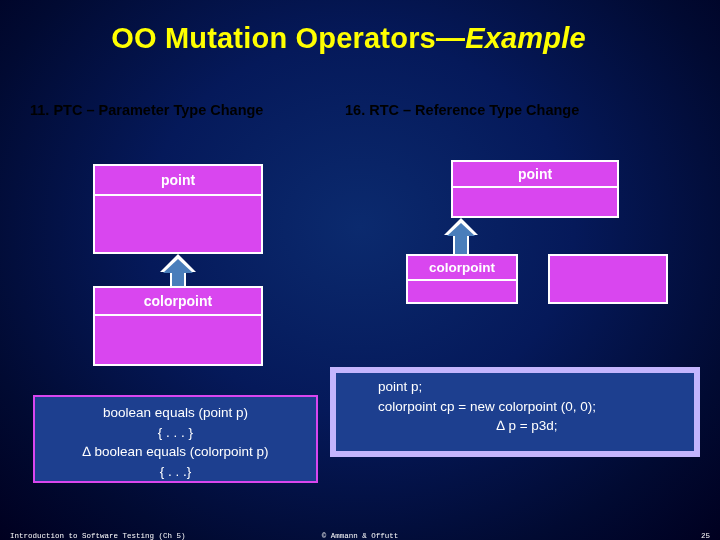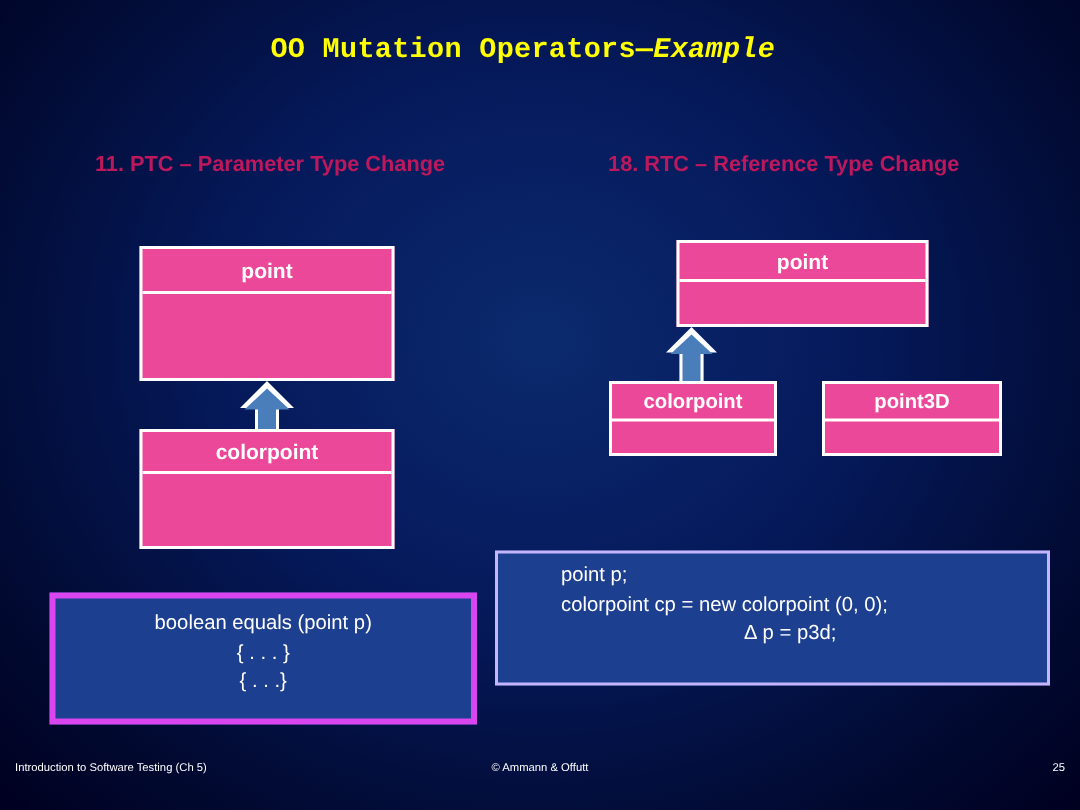--- a/index.html
+++ b/index.html
@@ -21,52 +21,51 @@
     width: 720px;
     height: 540px;
   }
   .title {
     position: absolute;
     left: 0;
     top: 22px;
     width: 697px;
     text-align: center;
     color: #ffff00;
-    font-family: Liberation Mono, monospace;
-    font-size: 19px;
+    font-family: Liberation Sans, sans-serif;
+    font-size: 29px;
     font-weight: bold;
     letter-spacing: 0.2px;
   }
   .title .ital {
     font-style: italic;
   }
   .subhead {
     position: absolute;
-    color: #be185d;
+    color: #000000;
     font-size: 14.5px;
     font-weight: bold;
-    text-align: center;
     line-height: 1.35;
   }
   #subhead-left {
     left: 30px;
     top: 101px;
     width: 300px;
   }
   #subhead-right {
     left: 345px;
     top: 101px;
     width: 355px;
   }
 
   
   .clsbox {
     position: absolute;
     border: 2px solid #ffffff;
-    background: #ec4899;
+    background: #d946ef;
     box-sizing: border-box;
   }
   .clsbox .hdr {
     box-sizing: border-box;
     width: 100%;
     border-bottom: 2px solid #ffffff;
     color: #ffffff;
     display: flex;
     align-items: center;
     justify-content: center;
@@ -98,59 +97,60 @@
     box-sizing: border-box;
     color: #ffffff;
     font-size: 13.5px;
     line-height: 1.45;
   }
   #code-left {
     left: 33px;
     top: 395px;
     width: 285px;
     height: 88px;
-    border: 4px solid #d946ef;
+    border: 2px solid #d946ef;
     background: #1d3f8f;
     text-align: center;
     padding-top: 6px;
   }
   #code-right {
     left: 330px;
     top: 367px;
     width: 370px;
     height: 90px;
-    border: 2px solid #c4b5fd;
+    border: 6px solid #c4b5fd;
     background: #1d3f8f;
     text-align: left;
     padding: 4px 0 0 42px;
   }
   .codeline { white-space: pre; }
 
   
   .footer {
     position: absolute;
-    bottom: 24px;
+    bottom: 0;
     color: #ffffff;
     font-size: 7.5px;
+    font-family: Liberation Mono, monospace;
   }
   #footer-left { left: 10px; }
   #footer-center { left: 50%; transform: translateX(-50%); }
   #footer-right { right: 10px; }
 </style>
 </head>
 <body>
 
 <div class="slide">
 
   <div class="title">
     <span>OO Mutation Operators</span><span>—</span><span class="ital">Example</span>
   </div>
 
   <div class="subhead" id="subhead-left">11. PTC – Parameter Type Change</div>
-  <div class="subhead" id="subhead-right">18. RTC – Reference Type Change</div>
+  <div class="subhead" id="subhead-right">16. RTC – Reference Type Change</div>
 
   <div class="clsbox" style="left:93px; top:164px; width:170px; height:90px;">
     <div class="hdr" style="height:30px; font-size:14px;">point</div>
     <div class="body" style="height:56px;"></div>
   </div>
 
   <div class="arrow-up" style="left:160px; top:254px; width:36px; height:36px;">
     <div class="shaft" style="left:10px; top:16px; width:16px; height:20px;"></div>
     <div class="head" style="left:0px; top:0px; border-left:18px solid transparent; border-right:18px solid transparent; border-bottom:18px solid #ffffff;"></div>
     <div class="head" style="left:3px; top:5px; border-left:15px solid transparent; border-right:15px solid transparent; border-bottom:14px solid #4a7ebb;"></div>
@@ -171,27 +171,27 @@
     <div class="head" style="left:0px; top:0px; border-left:17px solid transparent; border-right:17px solid transparent; border-bottom:17px solid #ffffff;"></div>
     <div class="head" style="left:3px; top:5px; border-left:14px solid transparent; border-right:14px solid transparent; border-bottom:13px solid #4a7ebb;"></div>
   </div>
 
   <div class="clsbox" style="left:406px; top:254px; width:112px; height:50px;">
     <div class="hdr" style="height:25px; font-size:13.5px;">colorpoint</div>
     <div class="body" style="height:21px;"></div>
   </div>
 
   <div class="clsbox" style="left:548px; top:254px; width:120px; height:50px;">
-    <div class="hdr" style="height:25px; font-size:13.5px;">point3D</div>
     <div class="body" style="height:21px;"></div>
   </div>
 
   <div class="codebox" id="code-left">
     <div class="codeline">boolean equals (point p)</div>
     <div class="codeline">{ . . . }</div>
+    <div class="codeline">∆ boolean equals (colorpoint p)</div>
     <div class="codeline">{ . . .}</div>
   </div>
 
   <div class="codebox" id="code-right">
     <div class="codeline">point p;</div>
     <div class="codeline">colorpoint cp = new colorpoint (0, 0);</div>
     <div class="codeline" style="margin-left:-18px;text-align:center;">∆ p = p3d;</div>
   </div>
 
   <div class="footer" id="footer-left">Introduction to Software Testing (Ch 5)</div>

